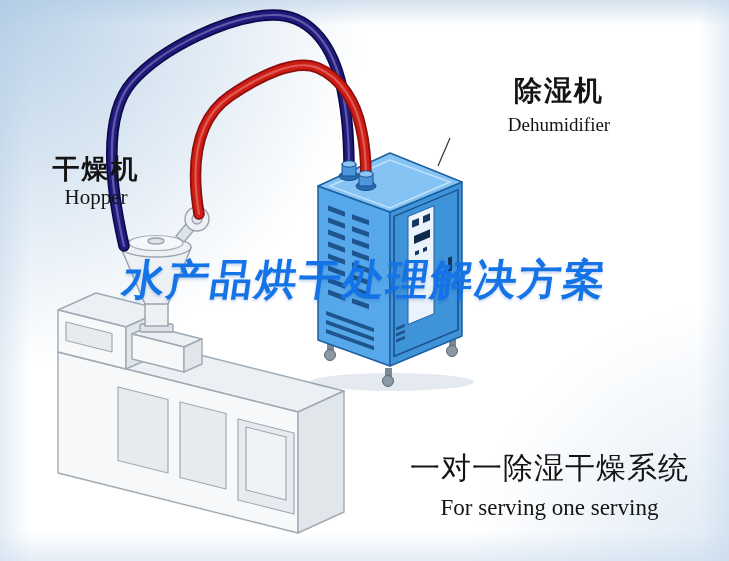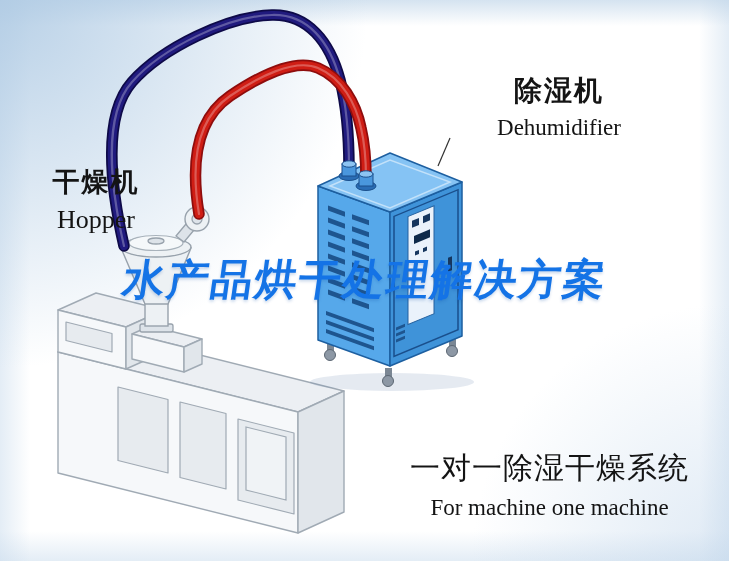--- a/index.html
+++ b/index.html
@@ -43,27 +43,27 @@
   .d-slot {fill:#1e558f;}
   .d-line {stroke:#1a4f8c;fill:none;stroke-width:1.5;}
   .d-strip{fill:#eaf2fb;stroke:#24619f;stroke-width:1;}
   .d-btn  {fill:#16365e;}
 
   
   .label{position:absolute;text-align:center;color:var(--text-black);z-index:4;}
   .label .cn{font-weight:bold;letter-spacing:2px;line-height:1.2;}
   .label .en{font-family:"Liberation Serif","DejaVu Serif",serif;line-height:1.2;}
 
-  .dryer-label{left:44px;top:166px;width:104px;}
+  .dryer-label{left:44px;top:153px;width:104px;}
   .dryer-label .cn{font-size:27px;}
-  .dryer-label .en{font-size:26px;margin-top:6px;}
+  .dryer-label .en{font-size:21px;}
 
   .dehum-label{left:479px;top:74px;width:160px;}
   .dehum-label .cn{font-size:28px;}
-  .dehum-label .en{font-size:23px;margin-top:6px;}
+  .dehum-label .en{font-size:19px;margin-top:6px;}
 
   .main-title{
     position:absolute;top:252px;left:50%;
     transform:translateX(-50%) skewX(-8deg);
     font-size:42px;font-weight:bold;letter-spacing:2px;white-space:nowrap;
     color:var(--title-blue);
     text-shadow:0 2px 3px rgba(20,80,170,.22);
     z-index:5;
   }
 
@@ -200,16 +200,16 @@
 
   <div class="label dehum-label">
     <div class="cn">除湿机</div>
     <div class="en">Dehumidifier</div>
   </div>
 
   <div class="main-title">水产品烘干处理解决方案</div>
 
   <div class="system-label">
     <div class="cn">一对一除湿干燥系统</div>
-    <div class="en">For machine one machine</div>
+    <div class="en">For serving one serving</div>
   </div>
 
 </div>
 
 </body></html>

